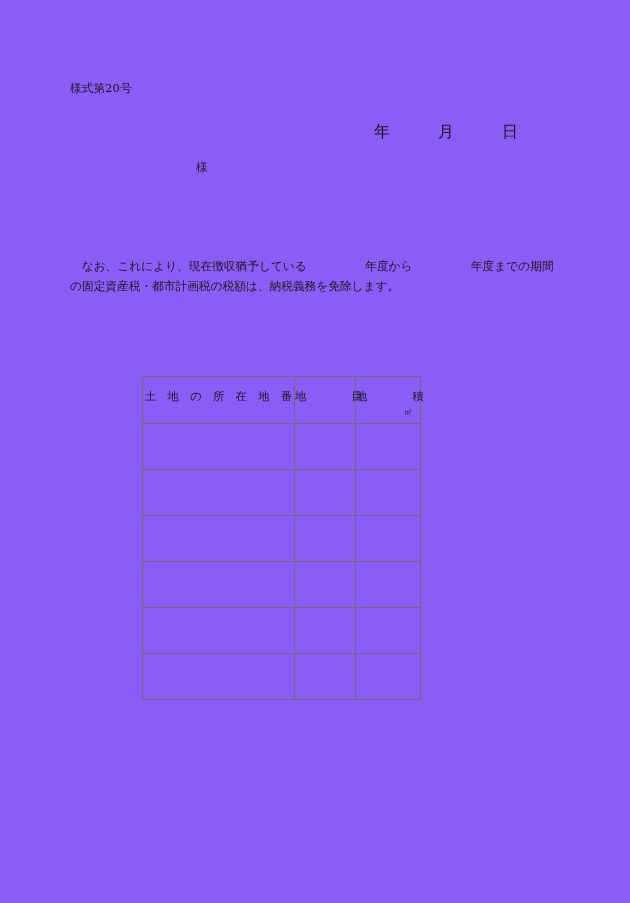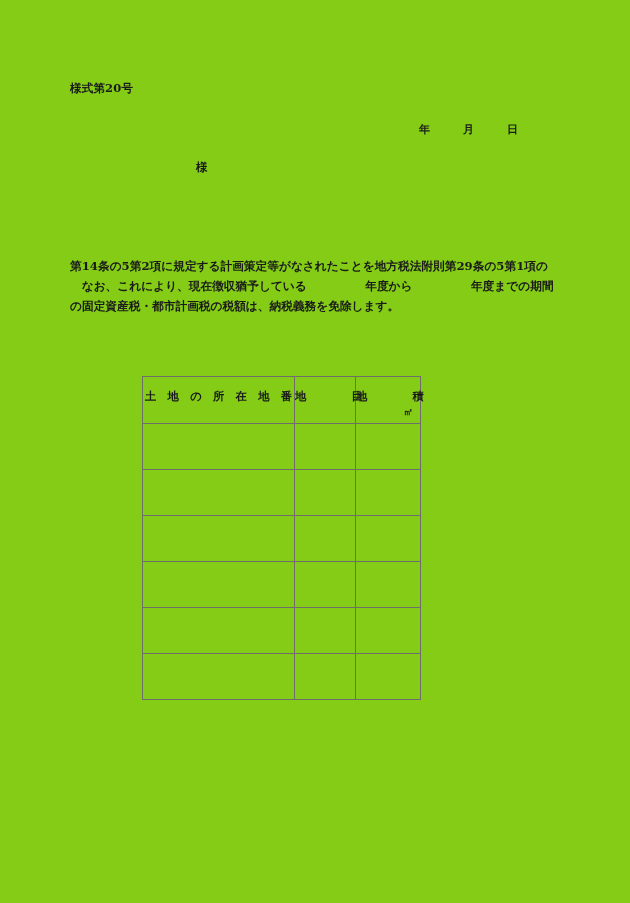--- a/index.html
+++ b/index.html
@@ -9,44 +9,43 @@
     background: #ffffff;
   }
   body {
     font-family: "DejaVu Serif", "Liberation Serif", serif;
     color: #1a1a1a;
   }
   .page {
     position: relative;
     width: 630px;
     height: 903px;
-    background: #84cc16;
+    background: #8b5cf6;
     overflow: hidden;
     box-sizing: border-box;
-    font-weight: bold;
   }
 
   
   .form-number {
     position: absolute;
     left: 70px;
     top: 81px;
     font-size: 11.5px;
     letter-spacing: 0.2px;
     white-space: pre;
   }
 
   
   .date-line {
     position: absolute;
     left: 0;
     right: 112px;
     top: 122px;
     text-align: right;
-    font-size: 11px;
+    font-size: 16px;
     white-space: pre;
   }
 
   
   .addressee {
     position: absolute;
     left: 196px;
     top: 160px;
     font-size: 11.5px;
     white-space: pre;
@@ -151,21 +150,20 @@
 
   <div class="form-number">様式第20号</div>
 
   <div class="date-line">年　　　月　　　日</div>
 
   <div class="addressee">様</div>
 
 
 
   <div class="body-block">
-    <div class="body-line">第14条の5第2項に規定する計画策定等がなされたことを地方税法附則第29条の5第1項の</div>
     <div class="body-line">　なお、これにより、現在徴収猶予している　　　　　年度から　　　　　年度までの期間</div>
     <div class="body-line">の固定資産税・都市計画税の税額は、納税義務を免除します。</div>
   </div>
 
   <table class="land-table">
     <colgroup>
       <col class="col-location">
       <col class="col-category">
       <col class="col-area">
     </colgroup>

